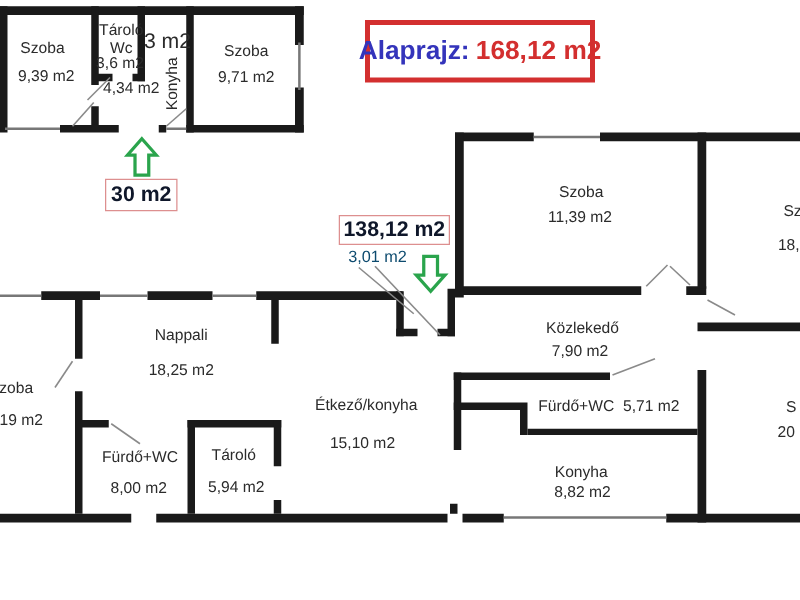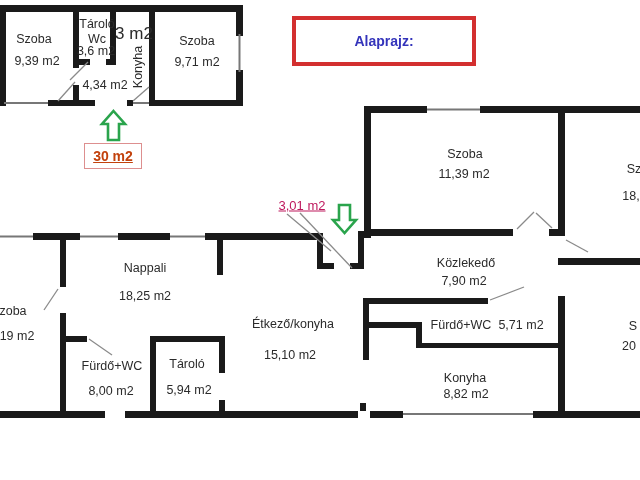--- a/index.html
+++ b/index.html
@@ -6,27 +6,27 @@
   #stage{position:relative;width:640px;height:480px;background:#ffffff;overflow:hidden;
          font-family:"Liberation Sans", sans-serif;}
   #plan-svg{position:absolute;left:0;top:0;}
   .lbl{position:absolute;transform:translate(-50%,-50%);font-size:12.5px;color:#2b2b2b;
        white-space:nowrap;line-height:1;}
   .lbl.small{font-size:17px;}
   .lbl.vert{transform:translate(-50%,-50%) rotate(-90deg);}
   .callout{position:absolute;display:flex;align-items:center;justify-content:center;
            background:#fff;white-space:nowrap;}
   .title-box{left:292px;top:16px;width:176px;height:42px;border:4px solid #d32f2f;
-             font-weight:bold;font-size:14px;gap:5px;}
+             font-weight:bold;font-size:21px;gap:5px;}
   .title-prefix{color:#3434bb;}
   .title-value{color:#d32f2f;}
-  .red-box{border:1.5px solid #dd8f8f;color:#c2410c;font-weight:bold;font-size:14px;text-decoration:underline;}
+  .red-box{border:1.5px solid #dd8f8f;color:#0f172a;font-weight:bold;font-size:17px;}
   .box-30{left:84px;top:143px;width:56px;height:24px;}
   .box-138{left:271px;top:172px;width:87px;height:22px;}
-  .note{position:absolute;transform:translate(-50%,-50%);font-size:13px;color:#be185d;white-space:nowrap;text-decoration:underline;}
+  .note{position:absolute;transform:translate(-50%,-50%);font-size:13px;color:#0c4a6e;white-space:nowrap;}
 </style>
 </head>
 <body>
 
 <div id="stage">
 
   <svg id="plan-svg" width="640" height="480" viewBox="0 0 640 480">
     <g fill="#1a1a1a" stroke="none">
       <rect x="0" y="5" width="243" height="7"></rect>
       <rect x="0" y="5" width="6" height="101"></rect>
@@ -101,32 +101,34 @@
       <line x1="287" y1="214" x2="331" y2="251"></line>
     </g>
     <g fill="#ffffff" stroke="#2aa44c" stroke-width="2.6" stroke-linejoin="miter">
       <polygon points="113.5,111 125,124 119,124 119,140 108,140 108,124 102,124"></polygon>
       <polygon points="344.5,233 333,220 339,220 339,205 350,205 350,220 356,220"></polygon>
     </g>
   </svg>
 
   <div class="callout title-box">
     <span class="title-prefix">Alaprajz:</span>
+    <span class="title-value">168,12 m2</span>
   </div>
   <div class="callout red-box box-30">30 m2</div>
+  <div class="callout red-box box-138">138,12 m2</div>
   <span class="note" style="left:302px;top:205px">3,01 m2</span>
 
   <span class="lbl" style="left:34px;top:39px">Szoba</span>
   <span class="lbl" style="left:37px;top:61px">9,39 m2</span>
   <span class="lbl" style="left:97px;top:24px">Tároló</span>
   <span class="lbl" style="left:97px;top:39px">Wc</span>
   <span class="lbl" style="left:96px;top:51px">3,6 m2</span>
   <span class="lbl small" style="left:134px;top:33px">3 m2</span>
   <span class="lbl vert" style="left:138px;top:67px">Konyha</span>
-  <span class="lbl" style="left:105px;top:85px">4,34 m2</span>
+  <span class="lbl" style="left:105px;top:71px">4,34 m2</span>
   <span class="lbl" style="left:197px;top:41px">Szoba</span>
   <span class="lbl" style="left:197px;top:62px">9,71 m2</span>
 
   <span class="lbl" style="left:13px;top:311px">zoba</span>
   <span class="lbl" style="left:17px;top:336px">19 m2</span>
   <span class="lbl" style="left:145px;top:268px">Nappali</span>
   <span class="lbl" style="left:145px;top:296px">18,25 m2</span>
   <span class="lbl" style="left:112px;top:366px">Fürdő+WC</span>
   <span class="lbl" style="left:111px;top:391px">8,00 m2</span>
   <span class="lbl" style="left:187px;top:364px">Tároló</span>

